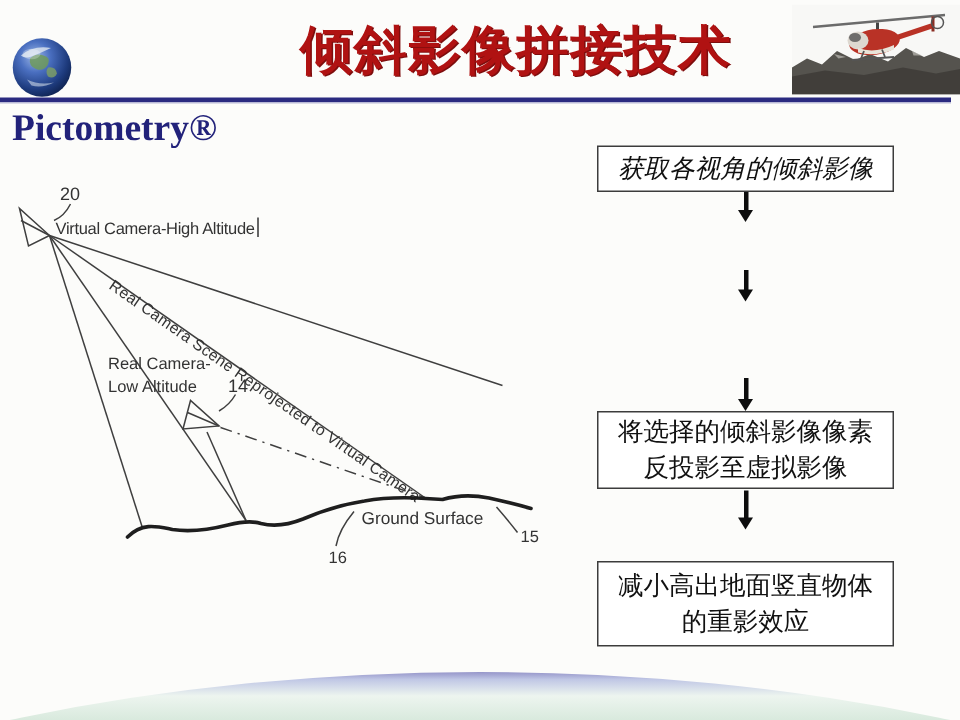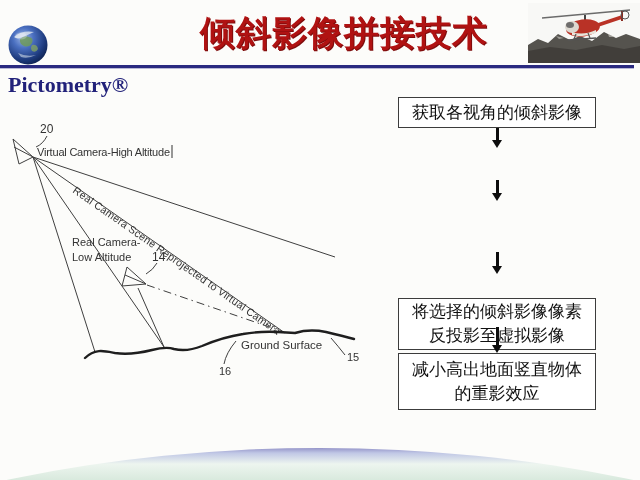--- a/index.html
+++ b/index.html
@@ -15,21 +15,21 @@
     text-shadow:1px 1px 0 #7d0d0d;
     font-family:"Liberation Sans", sans-serif;
   }
   .globe { position:absolute; top:25px; left:8px; width:40px; height:40px; }
   .heli  { position:absolute; top:3px; left:528px; width:112px; height:60px; }
   .separator { position:absolute; top:65px; left:0; width:634px; height:3px;
     background:#2a2a80; box-shadow:0 1px 0 #b9b9d6; }
   .brand {
     position:absolute; top:72px; left:8px;
     font-family:"Liberation Serif", serif; font-weight:bold;
-    font-size:22px; color:#22227a;
+    font-size:25px; color:#22227a;
   }
   
   .diagram { position:absolute; top:95px; left:0; }
   .diagram text { fill:#333; font-family:"Liberation Sans", sans-serif; }
   .dln { stroke:#3f3f3f; stroke-width:1; fill:none; }
   .gnd { stroke:#1e1e1e; stroke-width:2.4; fill:none; stroke-linecap:round; }
   
   .flow-box {
     position:absolute; left:398px; width:198px; box-sizing:border-box;
     border:1.5px solid #3c3c3c; background:#ffffff;
@@ -136,25 +136,25 @@
 
     <text x="241" y="254" font-size="11.5">Ground Surface</text>
 
     <text x="219" y="280" font-size="11">16</text>
     <path class="dln" d="M224,269 Q226,258 236,246"></path>
 
     <text x="347" y="266" font-size="11">15</text>
     <path class="dln" d="M345,260 Q338,251 331,243"></path>
   </svg>
 
-  <div class="flow-box" style="top:97px; height:31px;">获取各视角的倾斜影像</div>
+  <div class="flow-box" style="top:97px; height:31px;font-style:italic;">获取各视角的倾斜影像</div>
   <div class="flow-arrow" style="top:128px; height:13px;"></div>
   <div class="flow-arrow" style="top:180px; height:14px;"></div>
   <div class="flow-arrow" style="top:252px; height:15px;"></div>
-  <div class="flow-box" style="top:274px; height:52px;margin-top:24px;">将选择的倾斜影像像素反投影至虚拟影像</div>
+  <div class="flow-box" style="top:274px; height:52px;">将选择的倾斜影像像素反投影至虚拟影像</div>
   <div class="flow-arrow" style="top:327px; height:19px;"></div>
-  <div class="flow-box" style="top:353px; height:57px;">减小高出地面竖直物体的重影效应</div>
+  <div class="flow-box" style="top:374px; height:57px;">减小高出地面竖直物体的重影效应</div>
 
   <div class="horizon">
     <div class="horizon-curve"></div>
   </div>
 
 </div>
 
 </body></html>

